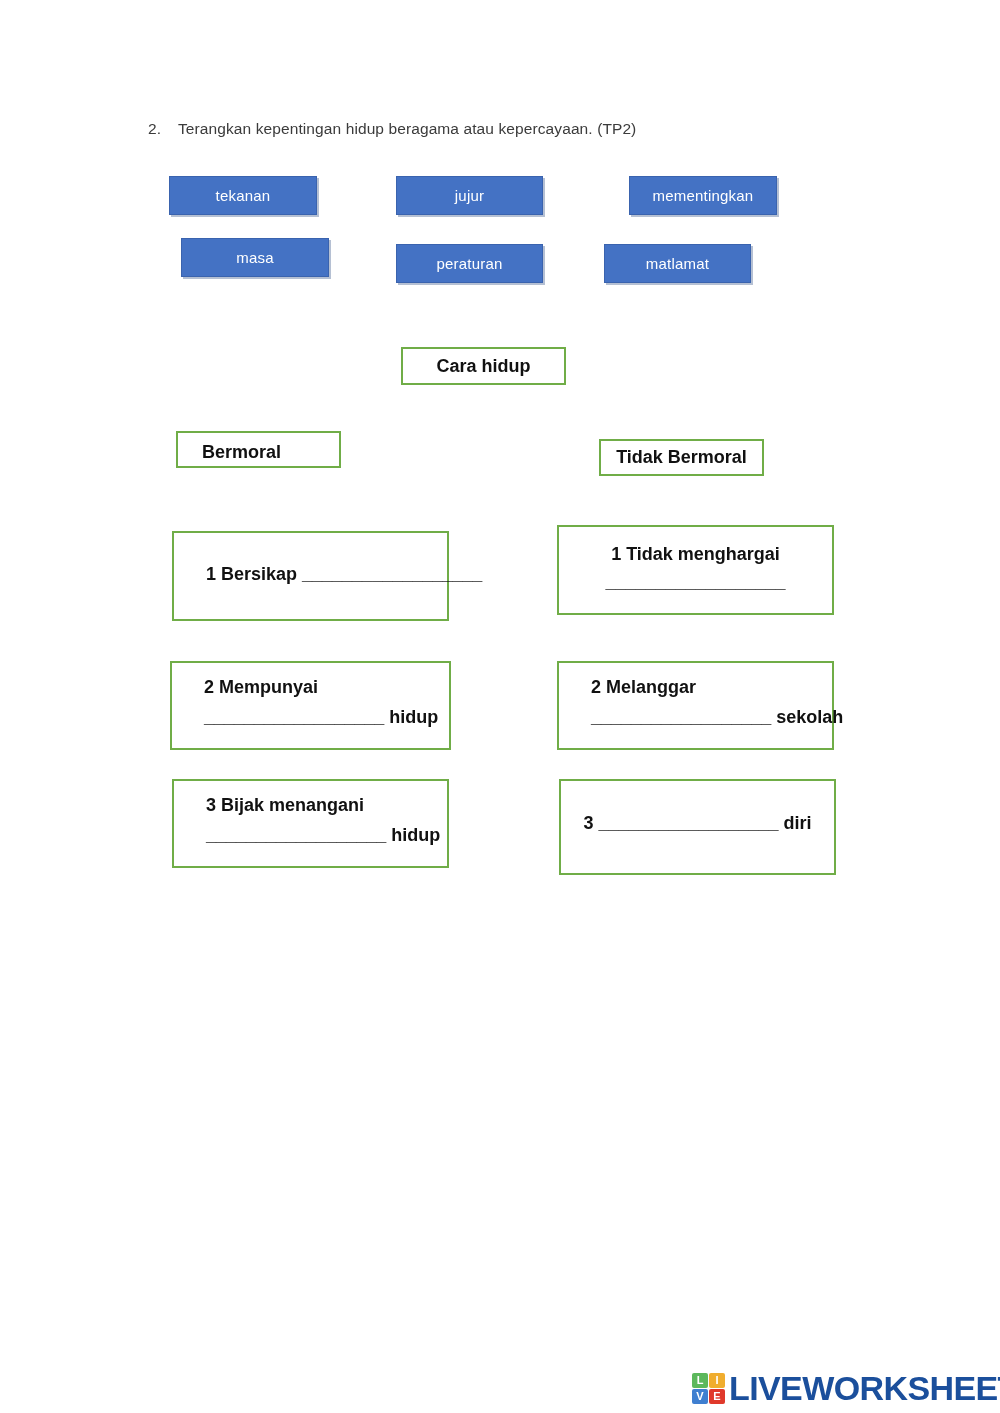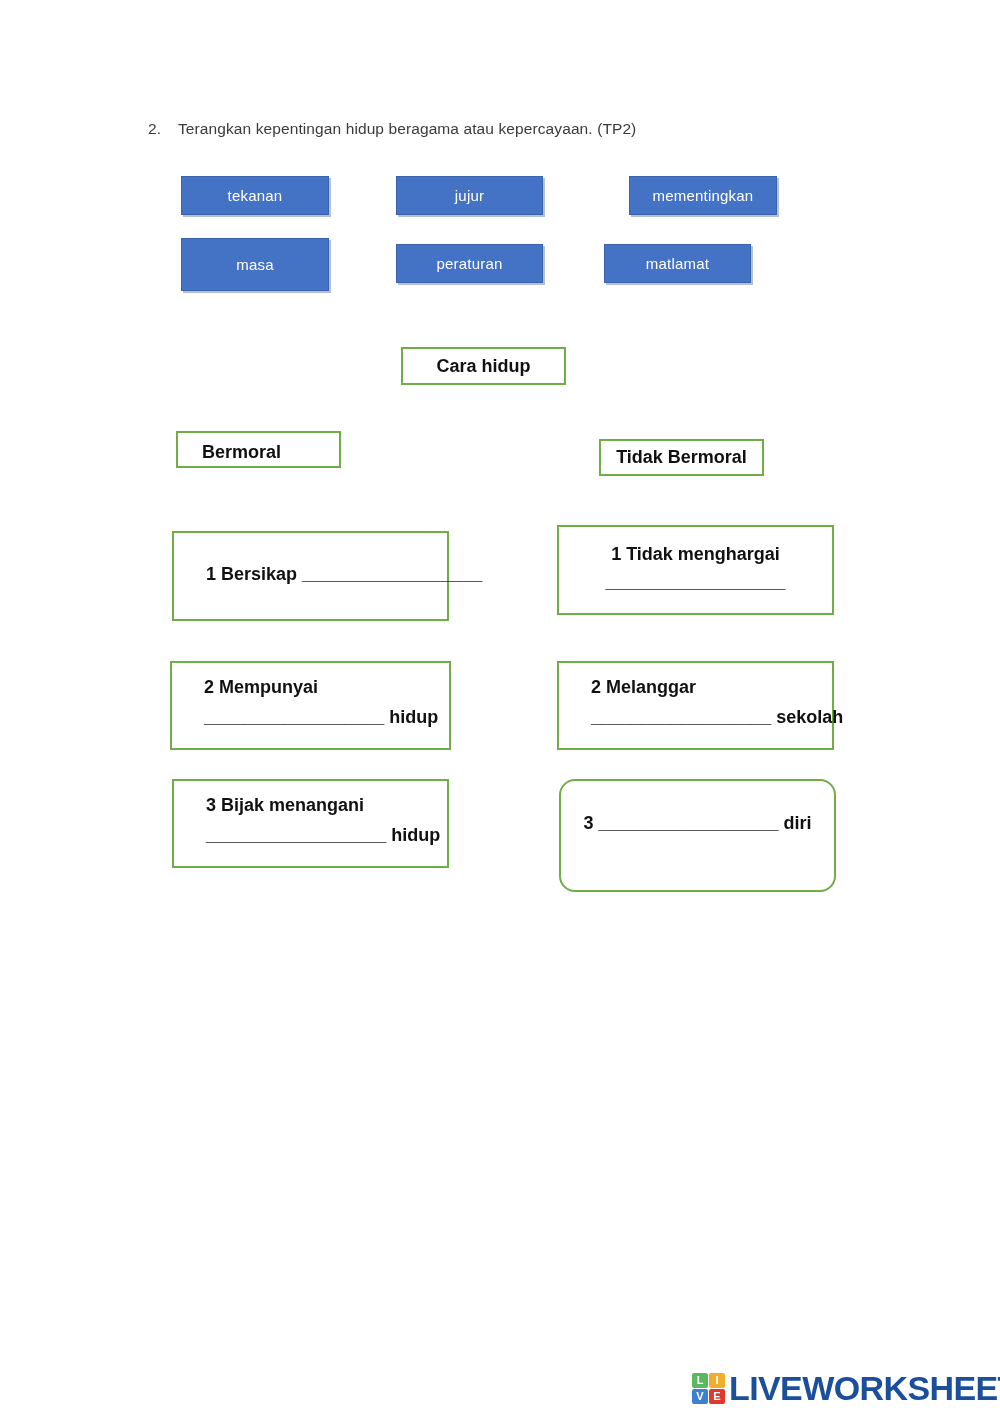--- a/index.html
+++ b/index.html
@@ -110,30 +110,30 @@
   }
 </style>
 </head>
 <body>
 
 <div class="question-row">
   <span class="question-num">2.</span>
   <span class="question-text">Terangkan kepentingan hidup beragama atau kepercayaan. (TP2)</span>
 </div>
 
-<div class="chip" style="left:181px; top:176px; width:148px; height:39px;">
+<div class="chip" style="left:169px; top:176px; width:148px; height:39px;">
   <span>tekanan</span>
 </div>
 <div class="chip" style="left:396px; top:176px; width:147px; height:39px;">
   <span>jujur</span>
 </div>
 <div class="chip" style="left:603px; top:176px; width:148px; height:39px;margin-left:26px;">
   <span>mementingkan</span>
 </div>
-<div class="chip" style="left:181px; top:238px; width:148px; height:53px;">
+<div class="chip" style="left:181px; top:238px; width:148px; height:39px;">
   <span>masa</span>
 </div>
 <div class="chip" style="left:396px; top:244px; width:147px; height:39px;">
   <span>peraturan</span>
 </div>
 <div class="chip" style="left:604px; top:244px; width:147px; height:39px;">
   <span>matlamat</span>
 </div>
 
 <div class="gbox center-mid" style="left:401px; top:347px; width:165px; height:38px;">
@@ -164,21 +164,21 @@
 <div class="gbox" style="left:557px; top:525px; width:277px; height:90px;">
   <span class="inner line ctr" style="top:17px;">1 Tidak menghargai</span>
   <span class="inner line ctr" style="top:45px;">__________________</span>
 </div>
 
 <div class="gbox" style="left:557px; top:661px; width:277px; height:89px;">
   <span class="inner line pad-l" style="top:14px;">2 Melanggar</span>
   <span class="inner line pad-l" style="top:44px;">__________________ sekolah</span>
 </div>
 
-<div class="gbox" style="left:559px; top:779px; width:277px; height:113px;border-radius:16px;">
+<div class="gbox" style="left:559px; top:779px; width:277px; height:96px;">
   <span class="inner line ctr" style="top:32px;">3  __________________ diri</span>
 </div>
 
 <div class="footer-logo">
   <div class="logo-tiles">
     <div class="logo-tile" style="background:#5cb85c;">L</div>
     <div class="logo-tile" style="background:#f0ad2e;">I</div>
     <div class="logo-tile" style="background:#3f7fd0;">V</div>
     <div class="logo-tile" style="background:#e0392b;">E</div>
   </div>

